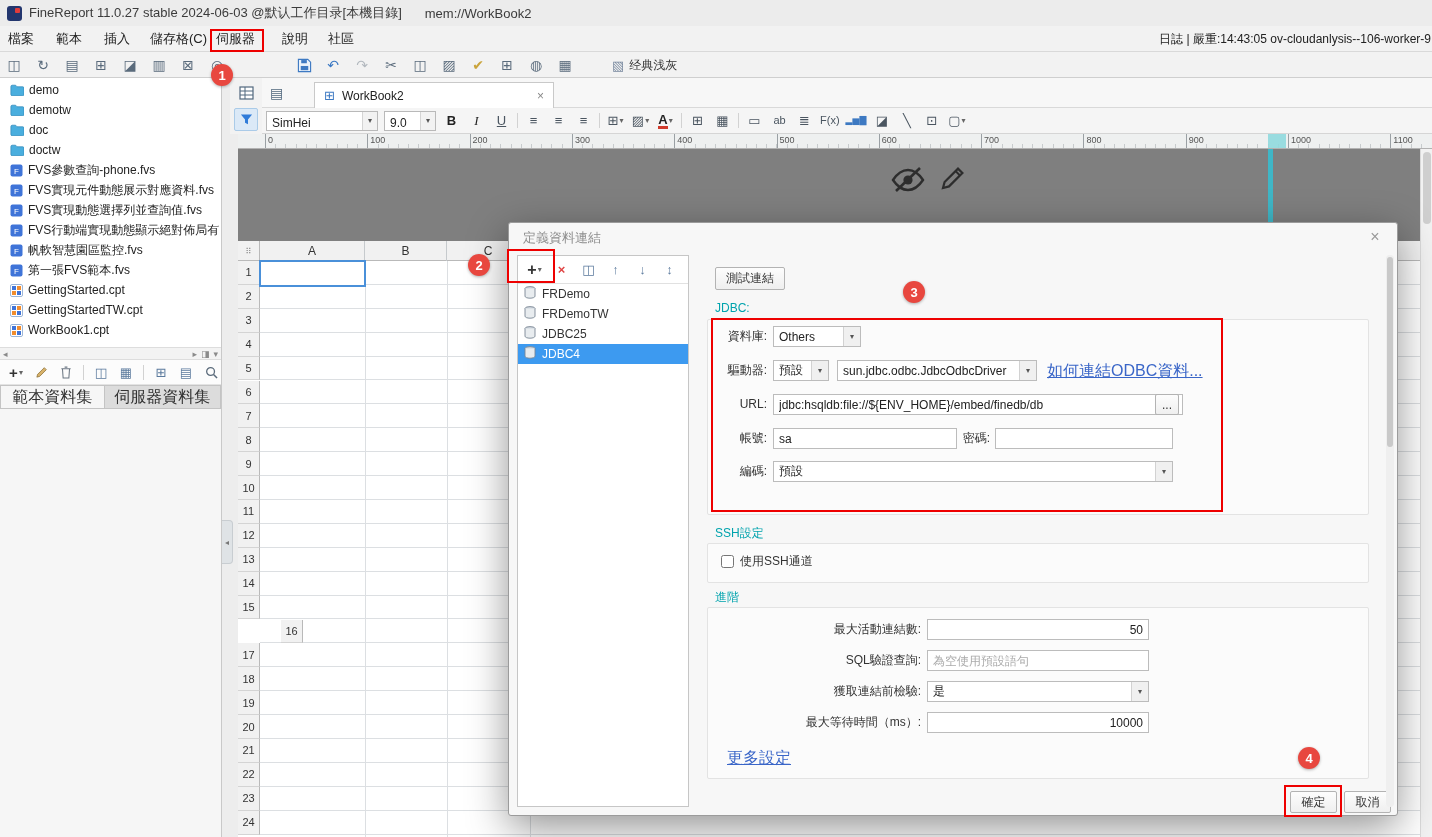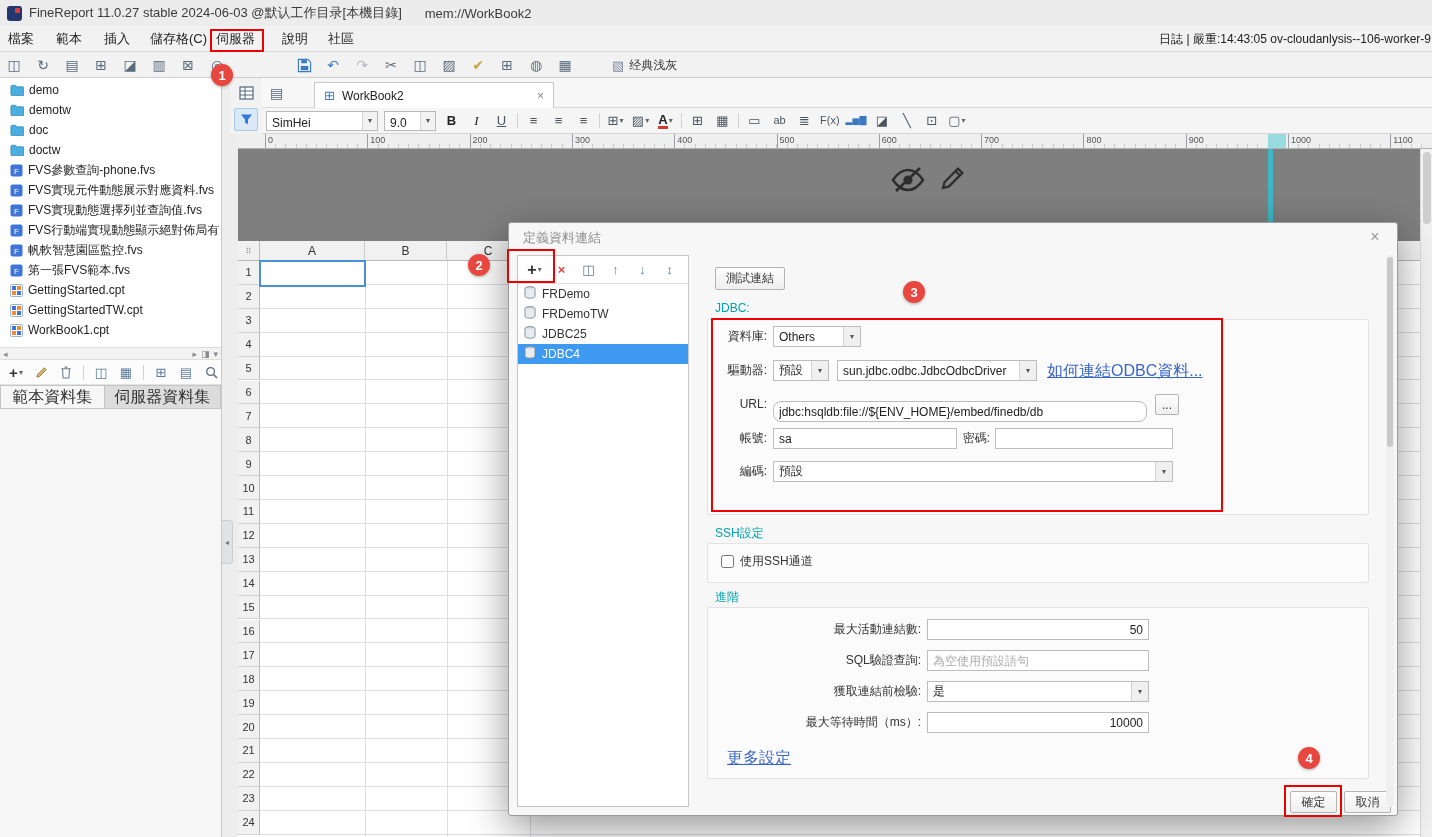--- a/index.html
+++ b/index.html
@@ -592,21 +592,21 @@
         <div class="rowh" style="top: 139.5px; height: 23.9px;">6</div>
         <div class="rowh" style="top: 163.4px; height: 23.9px;">7</div>
         <div class="rowh" style="top: 187.3px; height: 23.9px;">8</div>
         <div class="rowh" style="top: 211.2px; height: 23.9px;">9</div>
         <div class="rowh" style="top: 235.1px; height: 23.9px;">10</div>
         <div class="rowh" style="top: 259px; height: 23.9px;">11</div>
         <div class="rowh" style="top: 282.9px; height: 23.9px;">12</div>
         <div class="rowh" style="top: 306.8px; height: 23.9px;">13</div>
         <div class="rowh" style="top: 330.7px; height: 23.9px;">14</div>
         <div class="rowh" style="top: 354.6px; height: 23.9px;">15</div>
-        <div class="rowh" style="top: 378.5px; height: 23.9px;">16</div>
+        <div class="rowh" style="top: 378.5px; height: 23.9px; margin-left: 43px;">16</div>
         <div class="rowh" style="top: 402.4px; height: 23.9px;">17</div>
         <div class="rowh" style="top: 426.3px; height: 23.9px;">18</div>
         <div class="rowh" style="top: 450.2px; height: 23.9px;">19</div>
         <div class="rowh" style="top: 474.1px; height: 23.9px;">20</div>
         <div class="rowh" style="top: 498px; height: 23.9px;">21</div>
         <div class="rowh" style="top: 521.9px; height: 23.9px;">22</div>
         <div class="rowh" style="top: 545.8px; height: 23.9px;">23</div>
         <div class="rowh" style="top: 569.7px; height: 23.9px;">24</div>
       </div>
     <div class="vline" style="left:127px"></div>
@@ -693,21 +693,21 @@
       <span class="txt">預設</span>
       <span class="arr">▾</span>
     </div>
     <div class="dselect" style="left:328px;top:137px;width:200px">
       <span class="txt">sun.jdbc.odbc.JdbcOdbcDriver</span>
       <span class="arr">▾</span>
     </div>
     <a class="dlink" style="left:538px;top:137px">如何連結ODBC資料...</a>
 
     <div class="flabel" style="left:190px;top:171px;width:68px">URL:</div>
-    <input class="dinput" style="left: 264px; top: 178px; width: 374px; border-radius: 8px;" value="jdbc:hsqldb:file://${ENV_HOME}/embed/finedb/db">
+    <input class="dinput" style="left: 264px; top: 171px; width: 410px;" value="jdbc:hsqldb:file://${ENV_HOME}/embed/finedb/db">
     <button class="btn" style="position:absolute;left:646px;top:171px;width:24px;height:21px">...</button>
 
     <div class="flabel" style="left:190px;top:205px;width:68px">帳號:</div>
     <input class="dinput" style="left: 264px; top: 205px; width: 184px;" value="sa">
     <div class="flabel" style="left:449px;top:205px;width:32px">密碼:</div>
     <input type="password" class="dinput" style="left: 486px; top: 205px; width: 178px;">
 
     <div class="flabel" style="left:190px;top:238px;width:68px">編碼:</div>
     <div class="dselect" style="left:264px;top:238px;width:400px">
       <span class="txt">預設</span>

